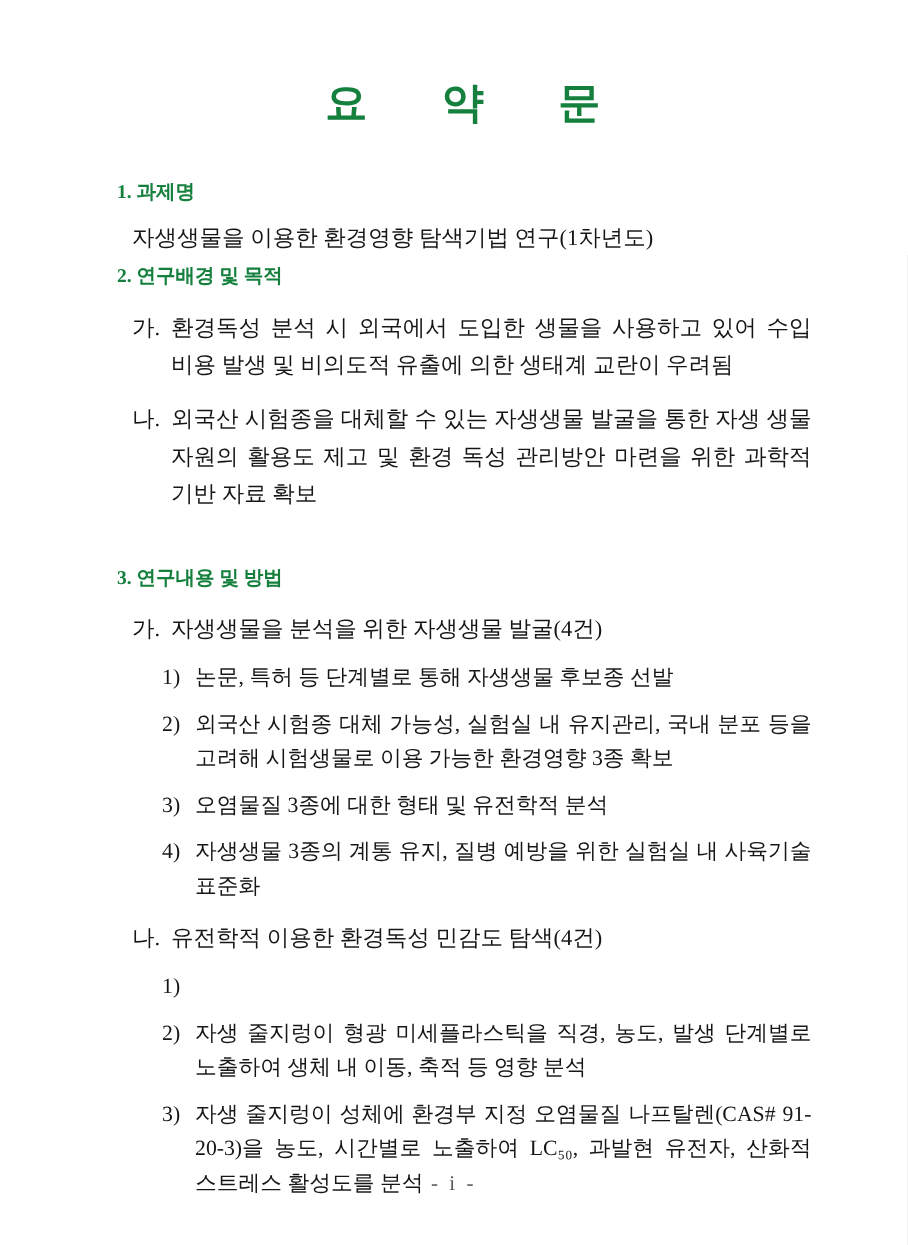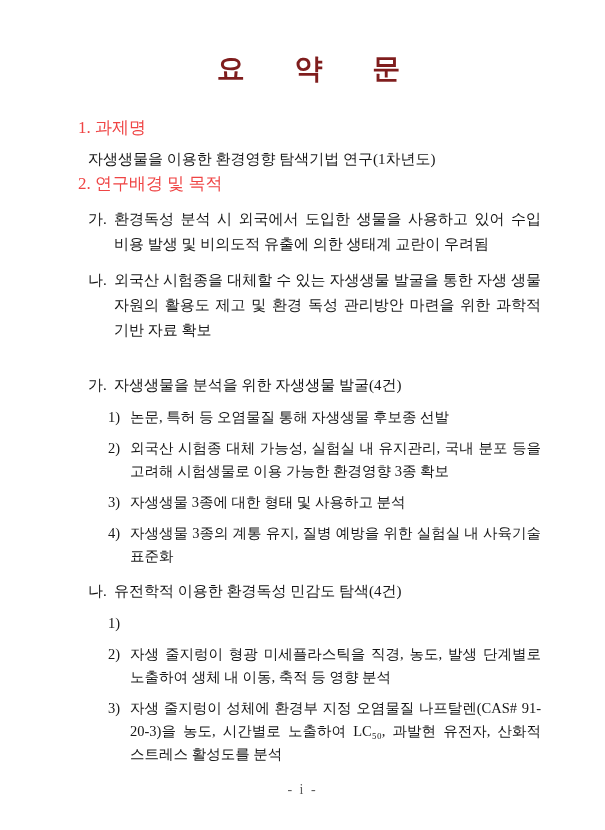--- a/index.html
+++ b/index.html
@@ -22,32 +22,32 @@
   .doc-title {
     margin: 0;
     padding-top: 50px;
     text-align: center;
     font-family: "DejaVu Sans", "Liberation Sans", sans-serif;
     font-weight: 700;
     font-size: 28px;
     line-height: 38px;
     letter-spacing: 2px;
     word-spacing: 36px;
-    color: #7f1d1d;
+    color: #15803d;
   }
   .sec { margin: 0; }
   .sec-1 { margin-top: 28px; }
   .sec-2 { }
   .sec-3 { margin-top: 30px; }
   .sec-heading {
     margin: 0;
-    font-size: 17px;
-    font-weight: 400;
+    font-size: 13px;
+    font-weight: 700;
     line-height: 24px;
-    color: #ef4444;
+    color: #15803d;
   }
   .sec-body {
     margin: 7px 0 0 0;
     padding-left: 10px;
     font-size: 15px;
     line-height: 25px;
   }
   .item {
     display: flex;
     margin-top: 11px;
@@ -112,38 +112,39 @@
       <p class="text">환경독성 분석 시 외국에서 도입한 생물을 사용하고 있어 수입 비용 발생 및 비의도적 유출에 의한 생태계 교란이 우려됨</p>
     </div>
 
     <div class="item">
       <span class="label">나.</span>
       <p class="text">외국산 시험종을 대체할 수 있는 자생생물 발굴을 통한 자생 생물 자원의 활용도 제고 및 환경 독성 관리방안 마련을 위한 과학적 기반 자료 확보</p>
     </div>
   </section>
 
   <section class="sec sec-3">
+    <h2 class="sec-heading">3. 연구내용 및 방법</h2>
 
     <div class="group">
       <div class="item">
         <span class="label">가.</span>
         <p class="text">자생생물을 분석을 위한 자생생물 발굴(4건)</p>
       </div>
 
       <div class="sub">
         <span class="label">1)</span>
-        <p class="text">논문, 특허 등 오염물질 통해 자생생물 후보종 선발</p>
+        <p class="text">논문, 특허 등 단계별로 통해 자생생물 후보종 선발</p>
       </div>
       <div class="sub">
         <span class="label">2)</span>
         <p class="text">외국산 시험종 대체 가능성, 실험실 내 유지관리, 국내 분포 등을 고려해 시험생물로 이용 가능한 환경영향 3종 확보</p>
       </div>
       <div class="sub">
         <span class="label">3)</span>
-        <p class="text">자생생물 3종에 대한 형태 및 사용하고 분석</p>
+        <p class="text">오염물질 3종에 대한 형태 및 유전학적 분석</p>
       </div>
       <div class="sub">
         <span class="label">4)</span>
         <p class="text">자생생물 3종의 계통 유지, 질병 예방을 위한 실험실 내 사육기술 표준화</p>
       </div>
     </div>
 
     <div class="group">
       <div class="item">
         <span class="label">나.</span>

